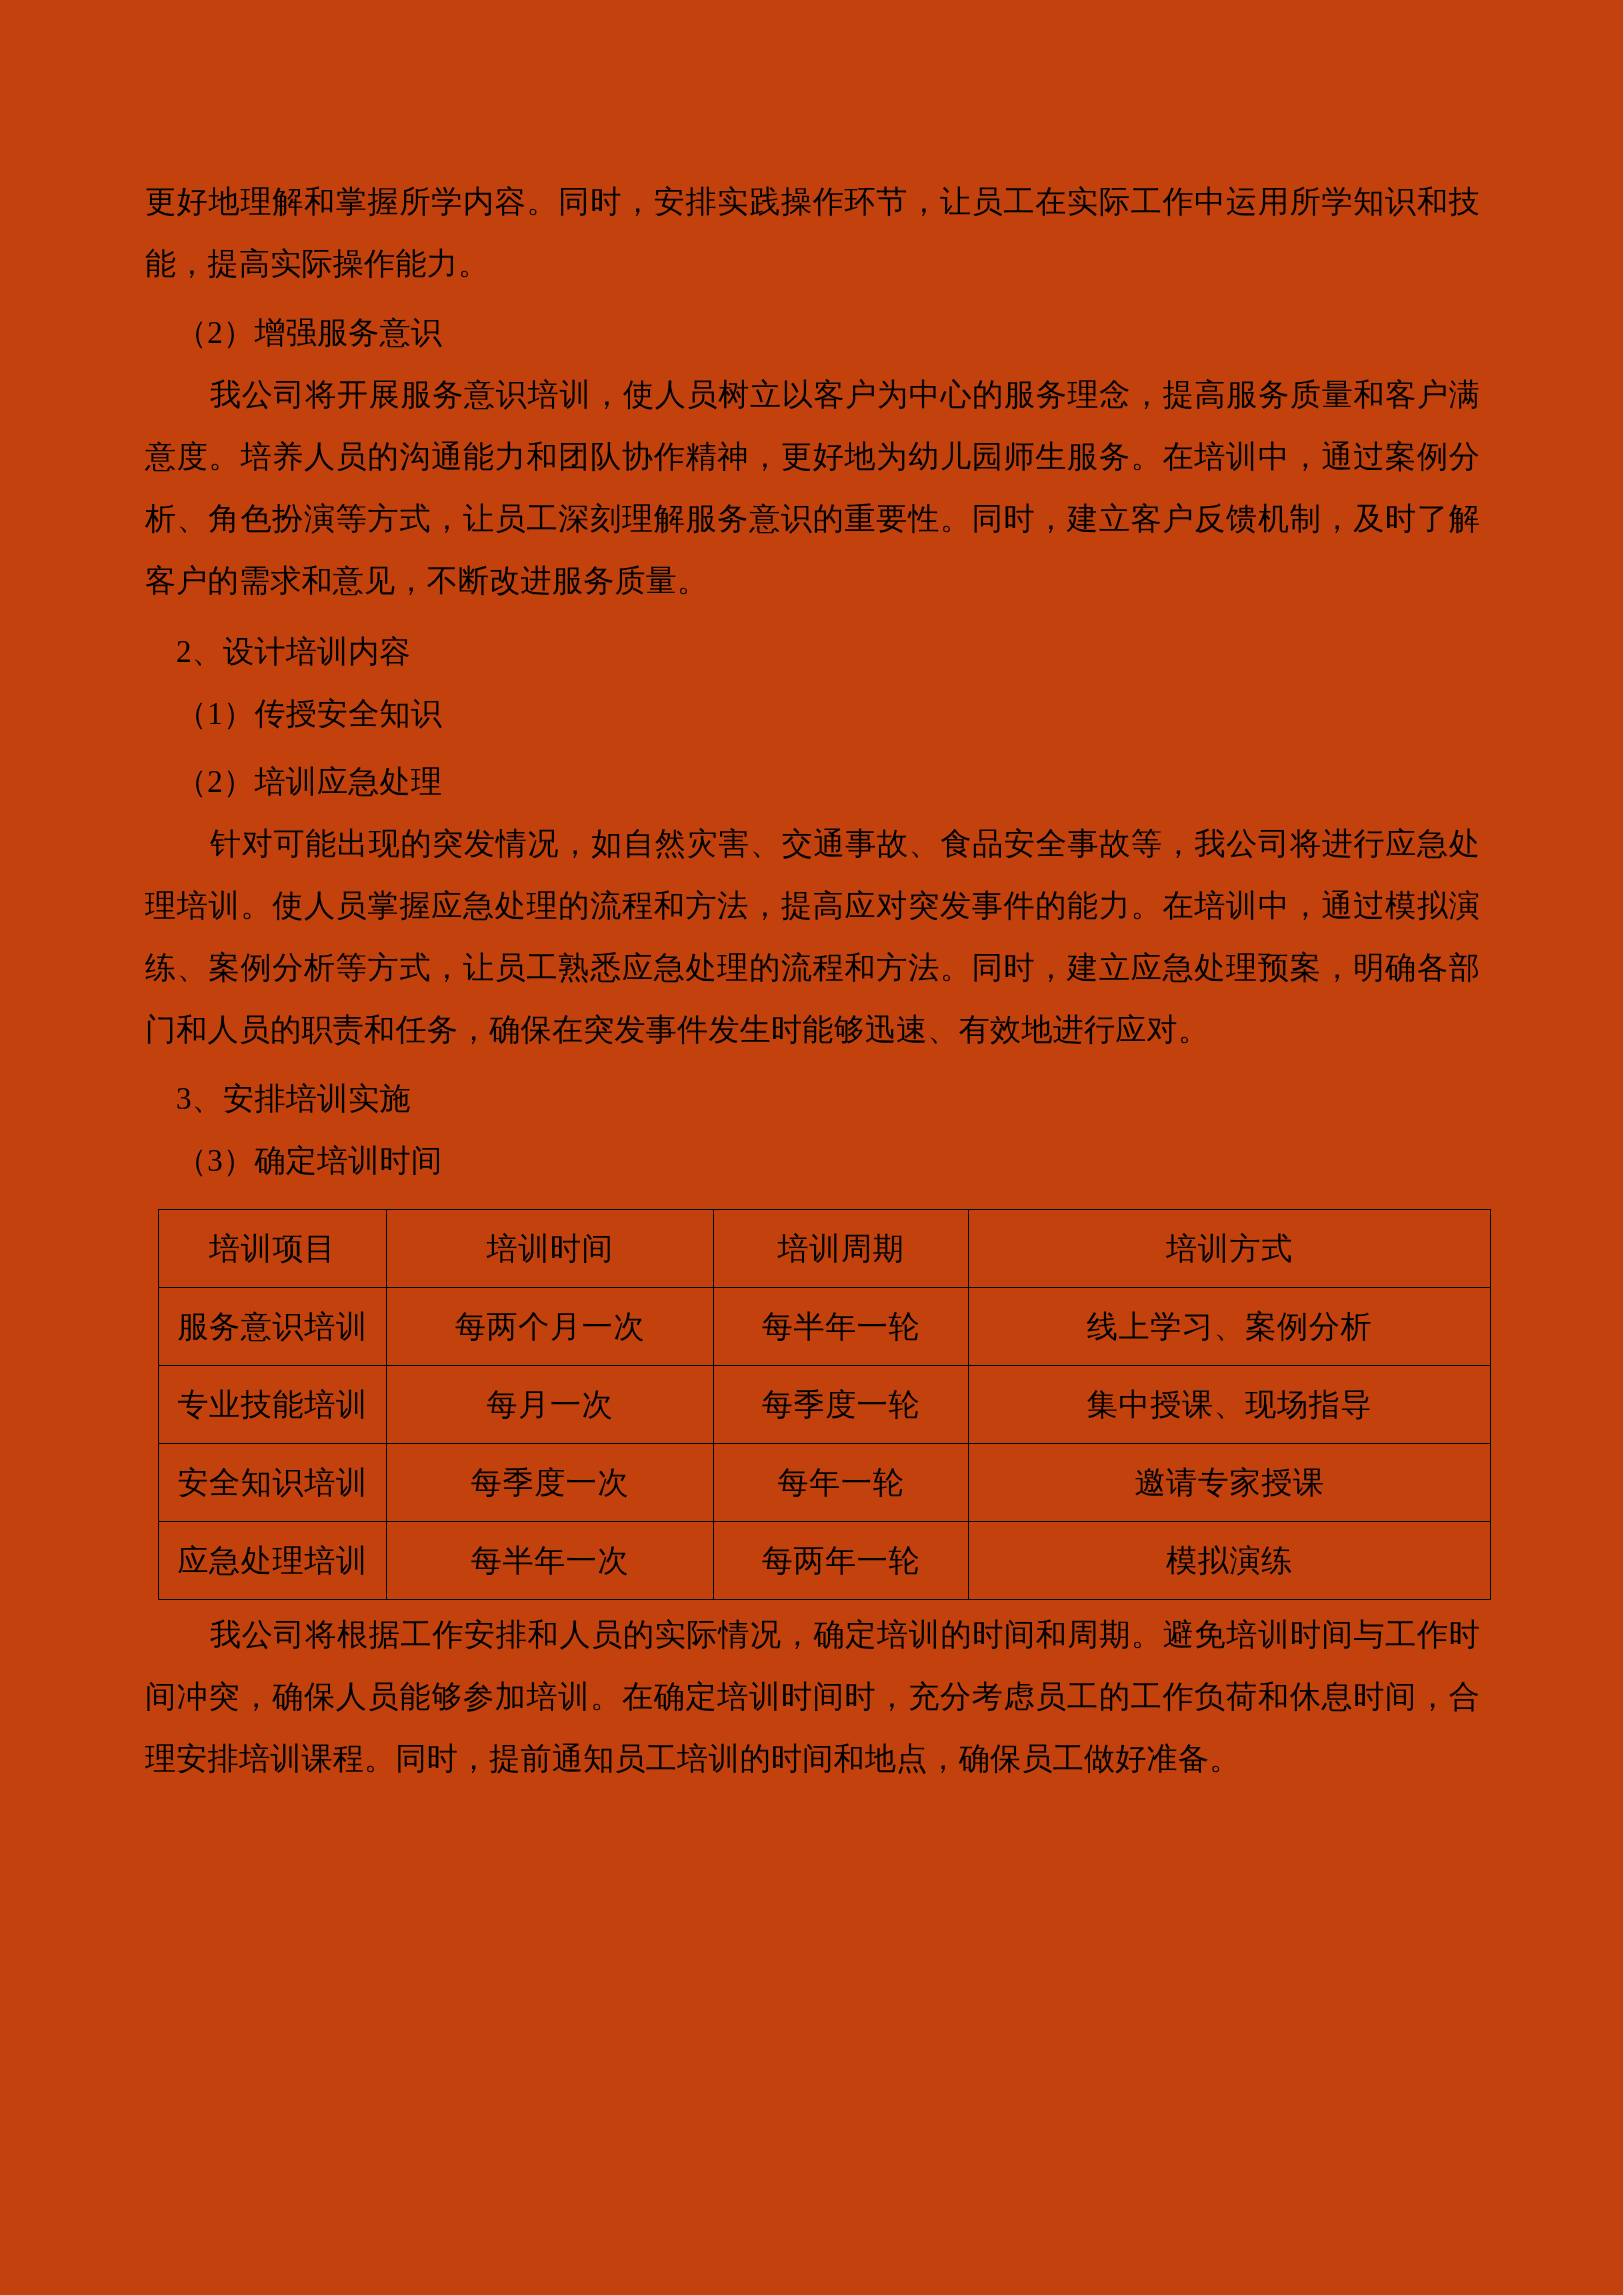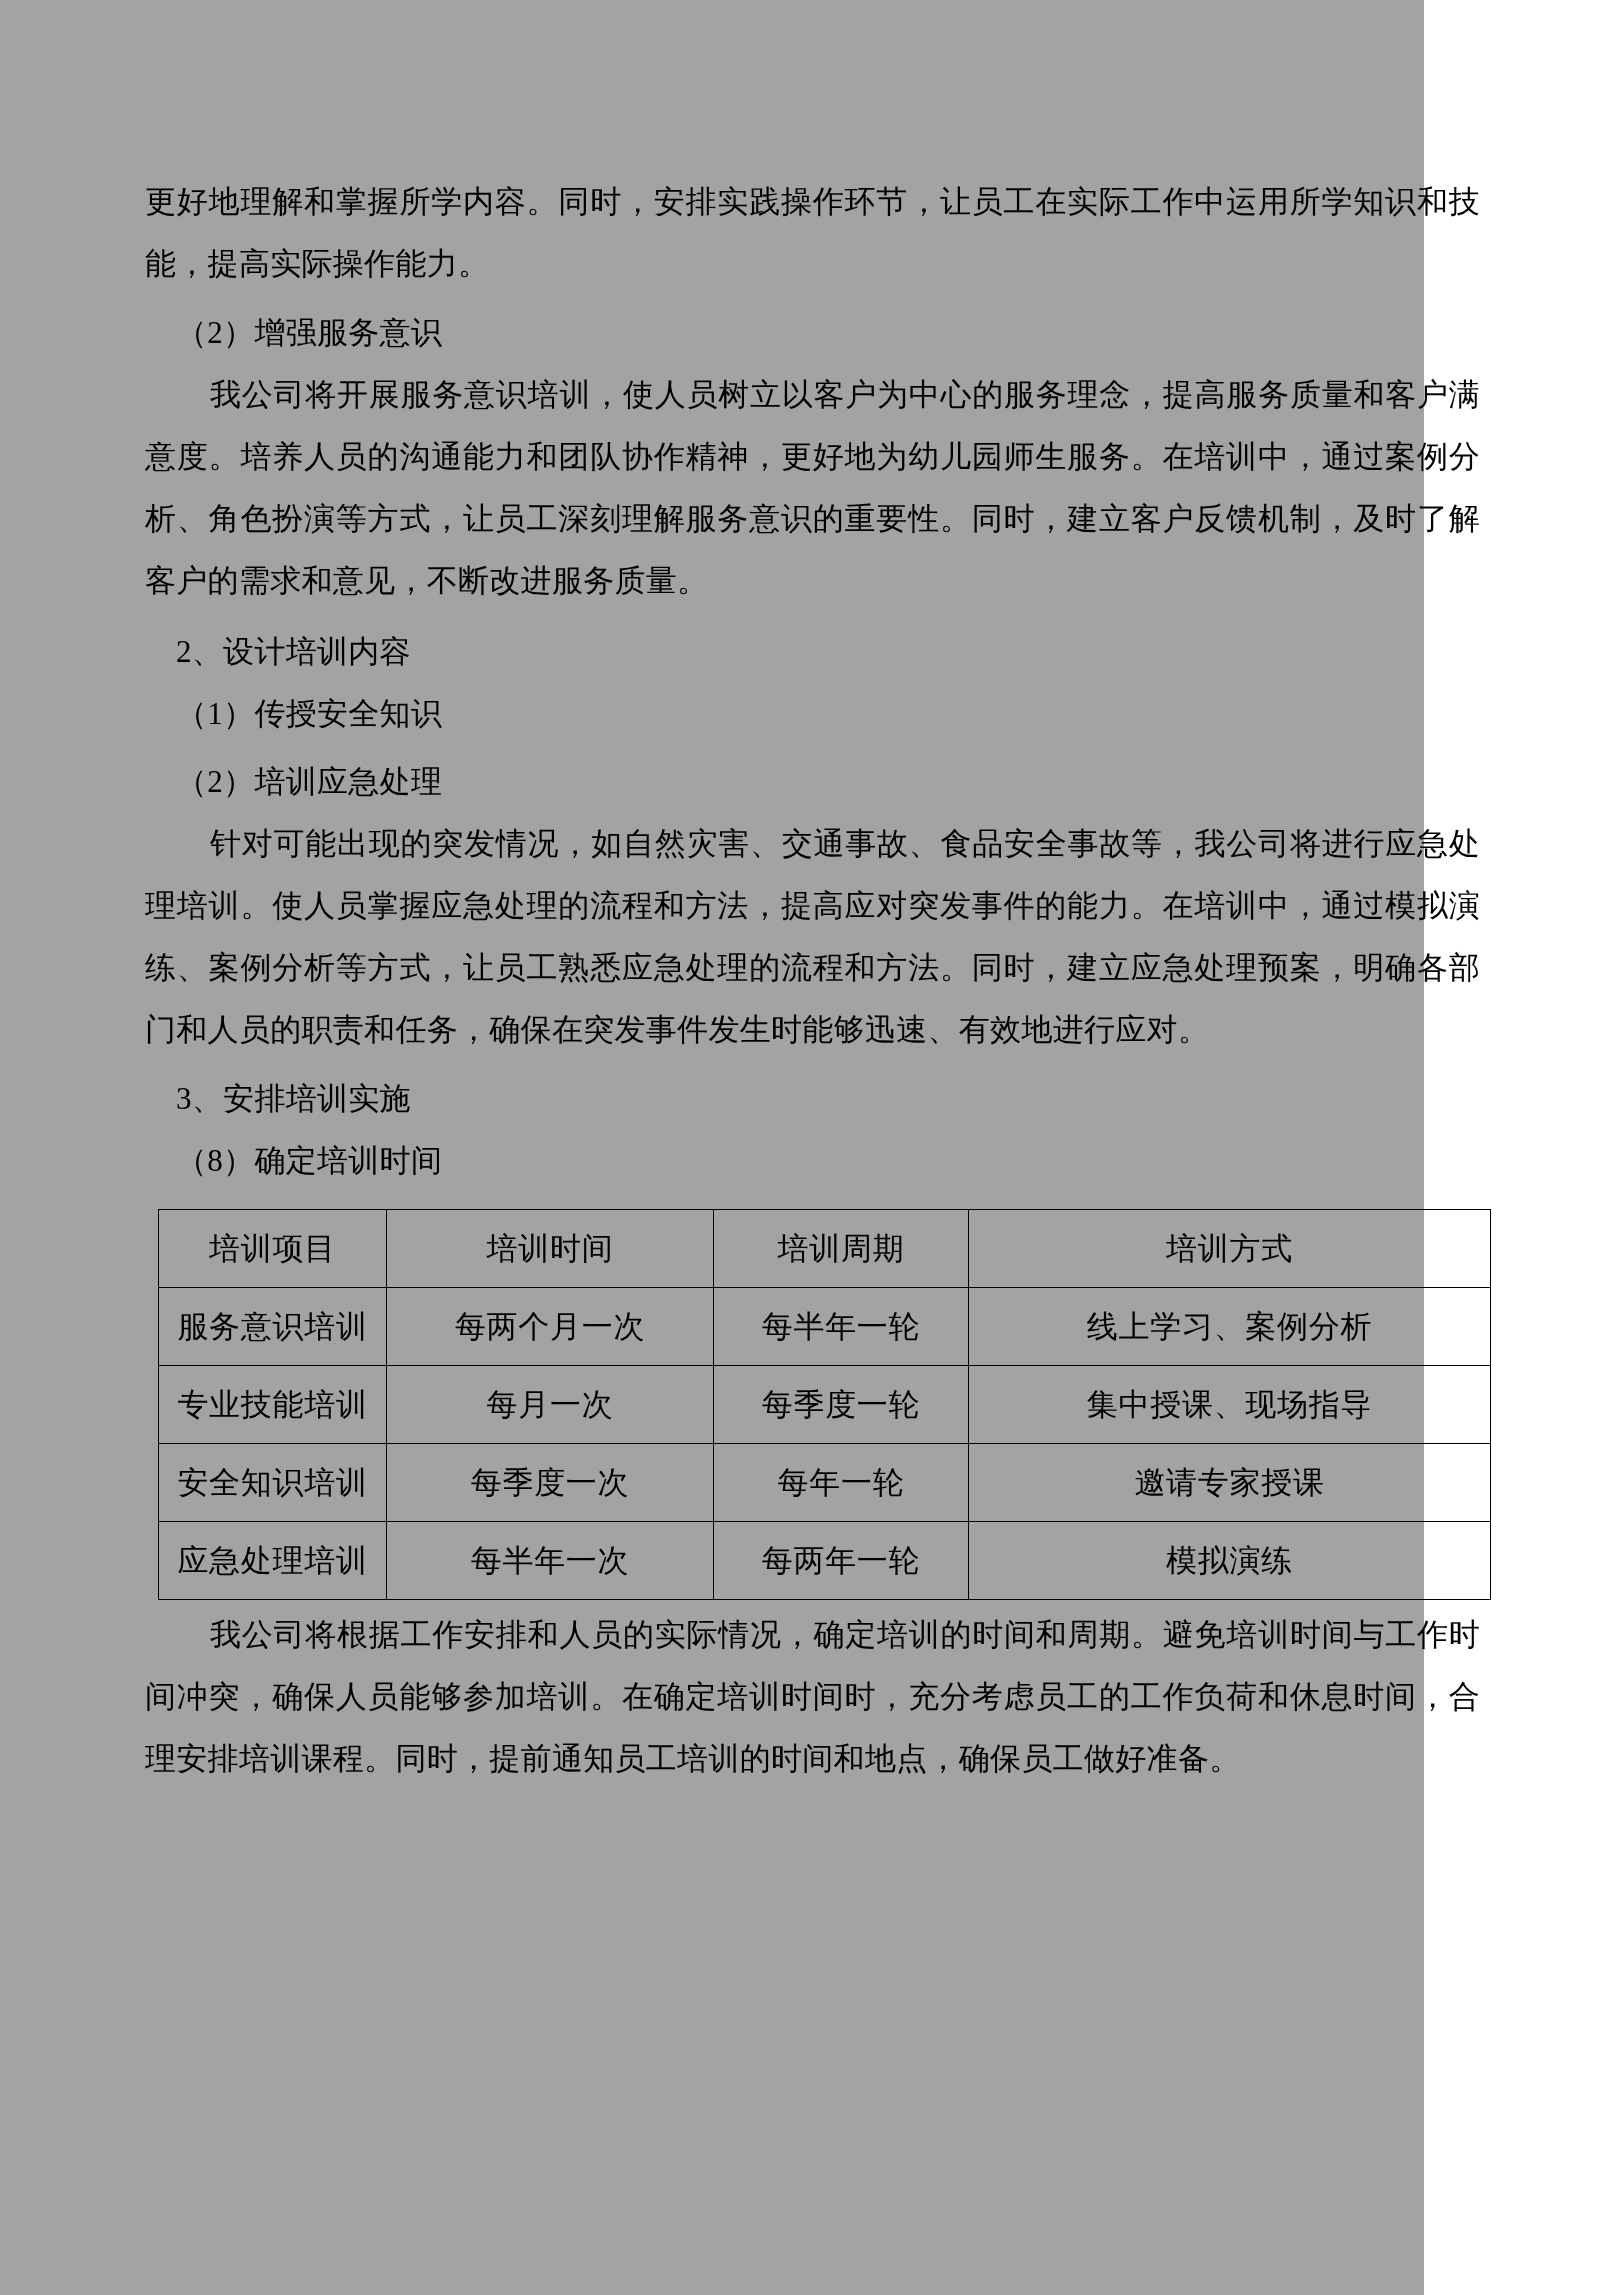--- a/index.html
+++ b/index.html
@@ -12,23 +12,23 @@
     height: 2295px;
     font-family: "Liberation Serif", "DejaVu Serif", serif;
     color: #000000;
     position: relative;
     overflow: hidden;
   }
   .page {
     position: absolute;
     left: 0;
     top: 0;
-    width: 1424px;
+    width: 1623px;
     height: 2295px;
-    background: #a3a3a3;
+    background: #c2410c;
   }
   .content {
     position: absolute;
     left: 145px;
     top: 171px;
     width: 1335px;
   }
   
   .para {
     font-size: 31px;
@@ -101,21 +101,21 @@
     <div class="gap-sm"></div>
 
     <p class="para heading">（2）培训应急处理</p>
 
     <p class="para indent">针对可能出现的突发情况，如自然灾害、交通事故、食品安全事故等，我公司将进行应急处理培训。使人员掌握应急处理的流程和方法，提高应对突发事件的能力。在培训中，通过模拟演练、案例分析等方式，让员工熟悉应急处理的流程和方法。同时，建立应急处理预案，明确各部门和人员的职责和任务，确保在突发事件发生时能够迅速、有效地进行应对。</p>
 
     <div class="gap-sm"></div>
 
     <p class="para heading">3、安排培训实施</p>
 
-    <p class="para heading">（8）确定培训时间</p>
+    <p class="para heading">（3）确定培训时间</p>
 
     <div class="tbl-wrap">
       <table class="sched">
         <colgroup>
           <col class="c1">
             <col class="c2">
             <col class="c3">
             <col class="c4">
         </colgroup>
         <thead>

